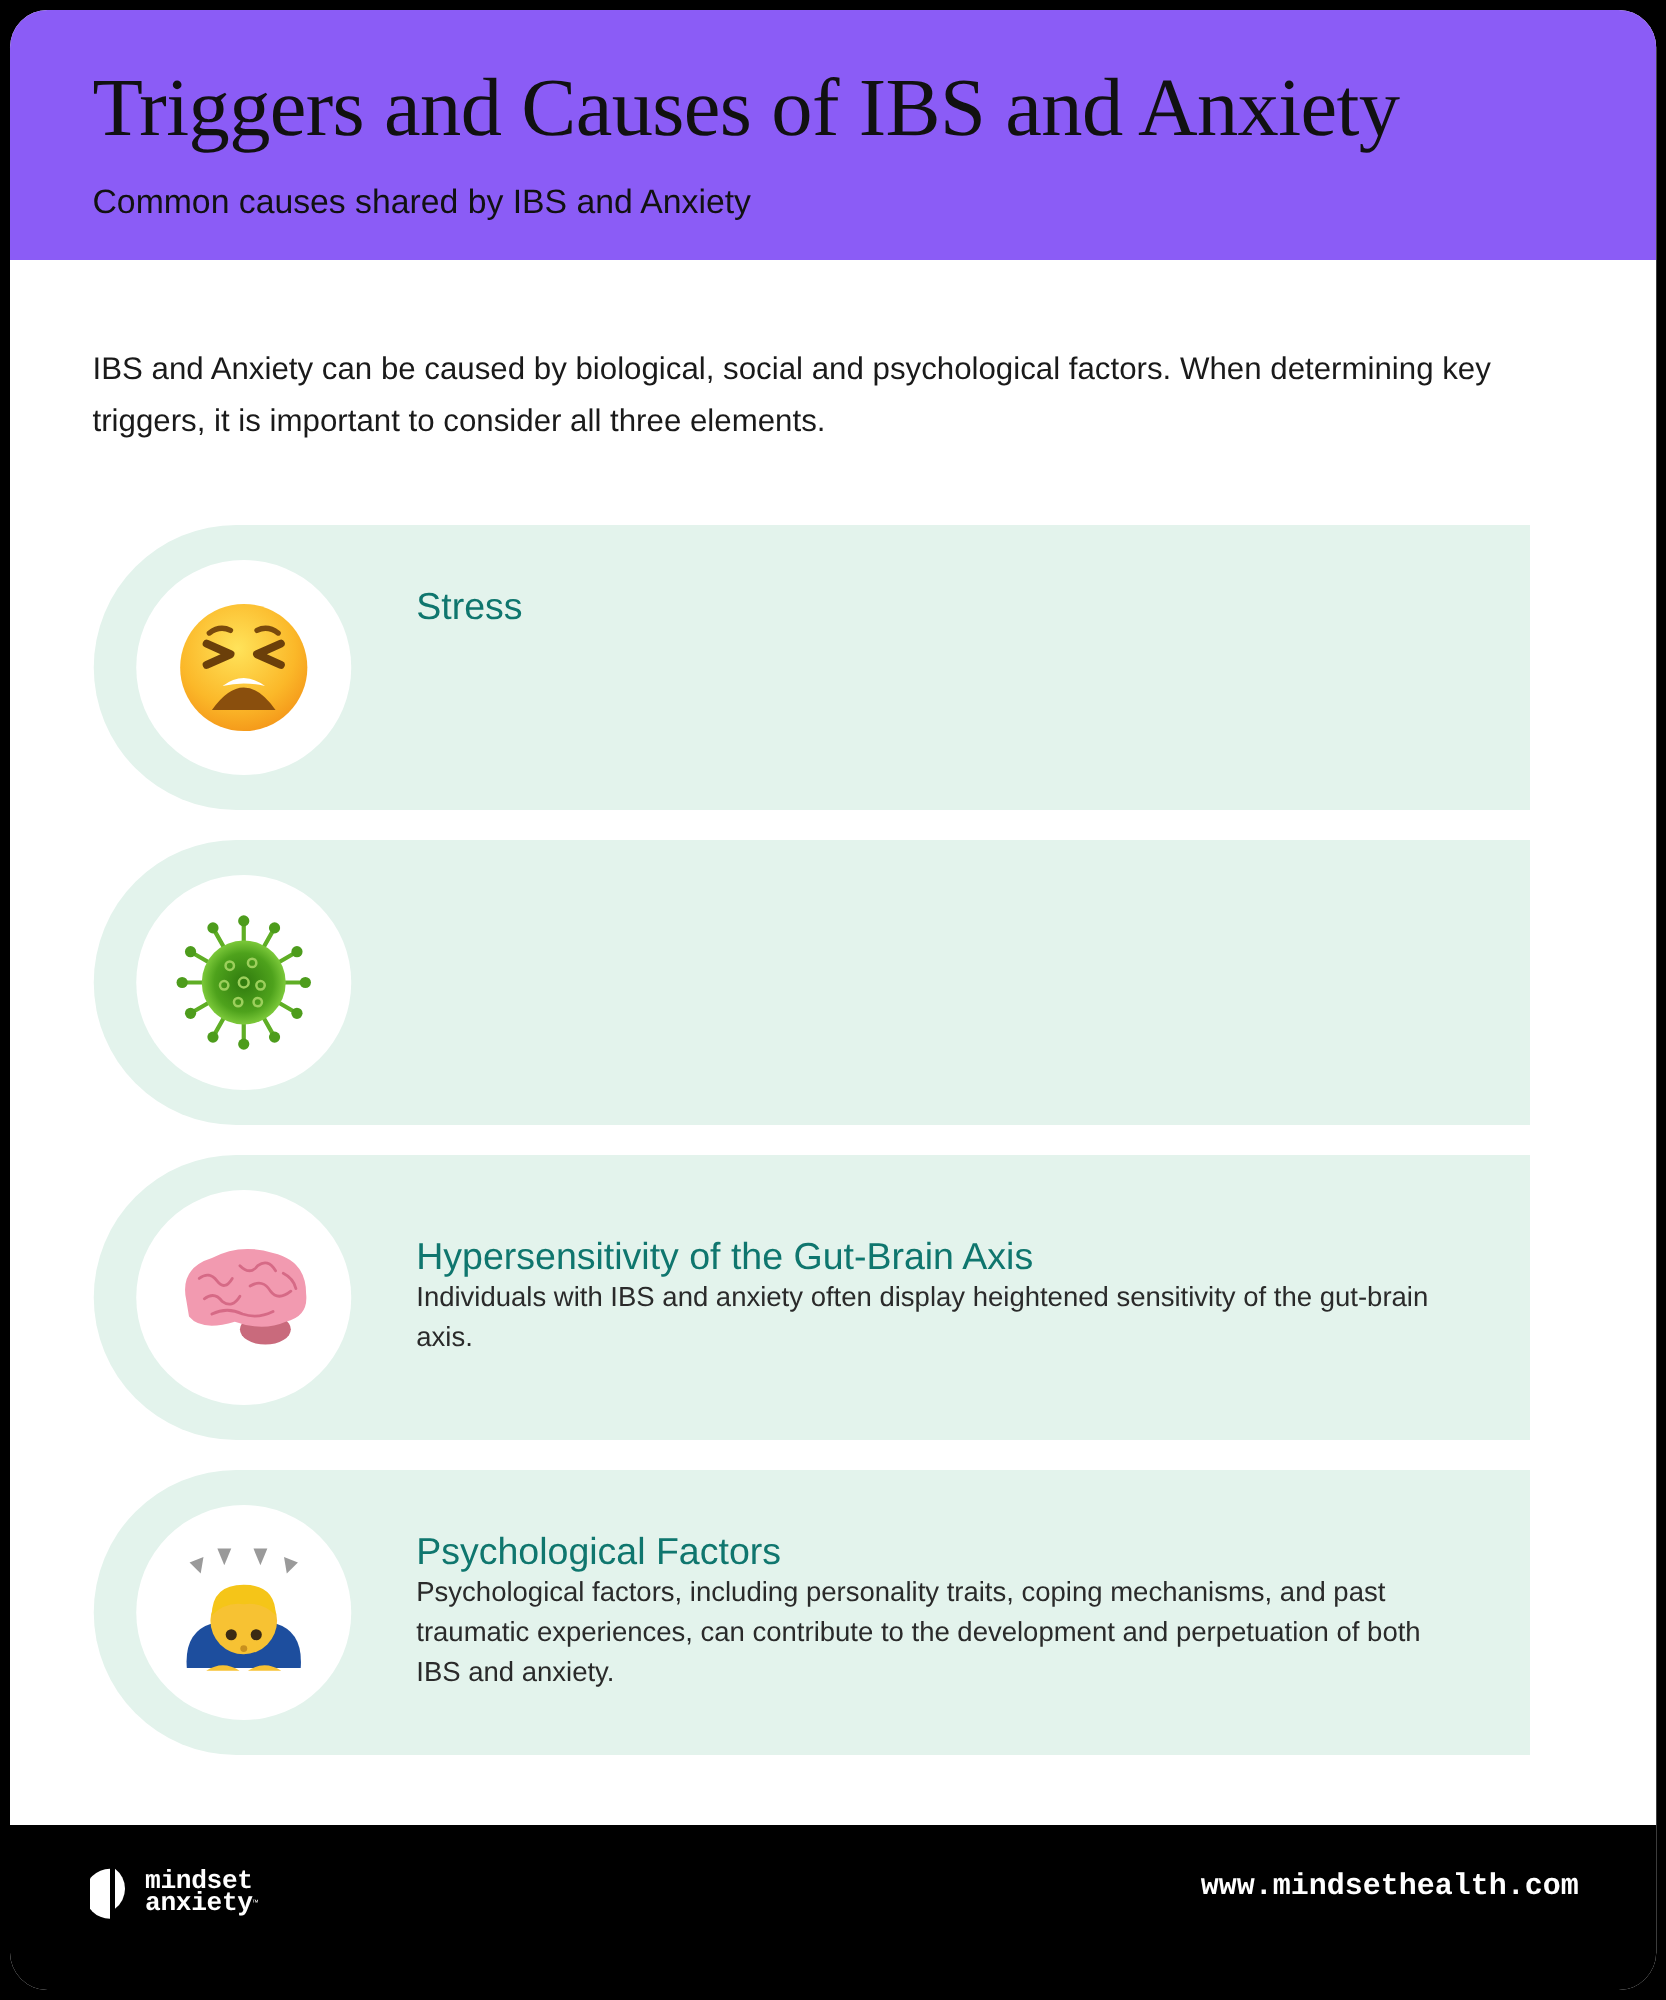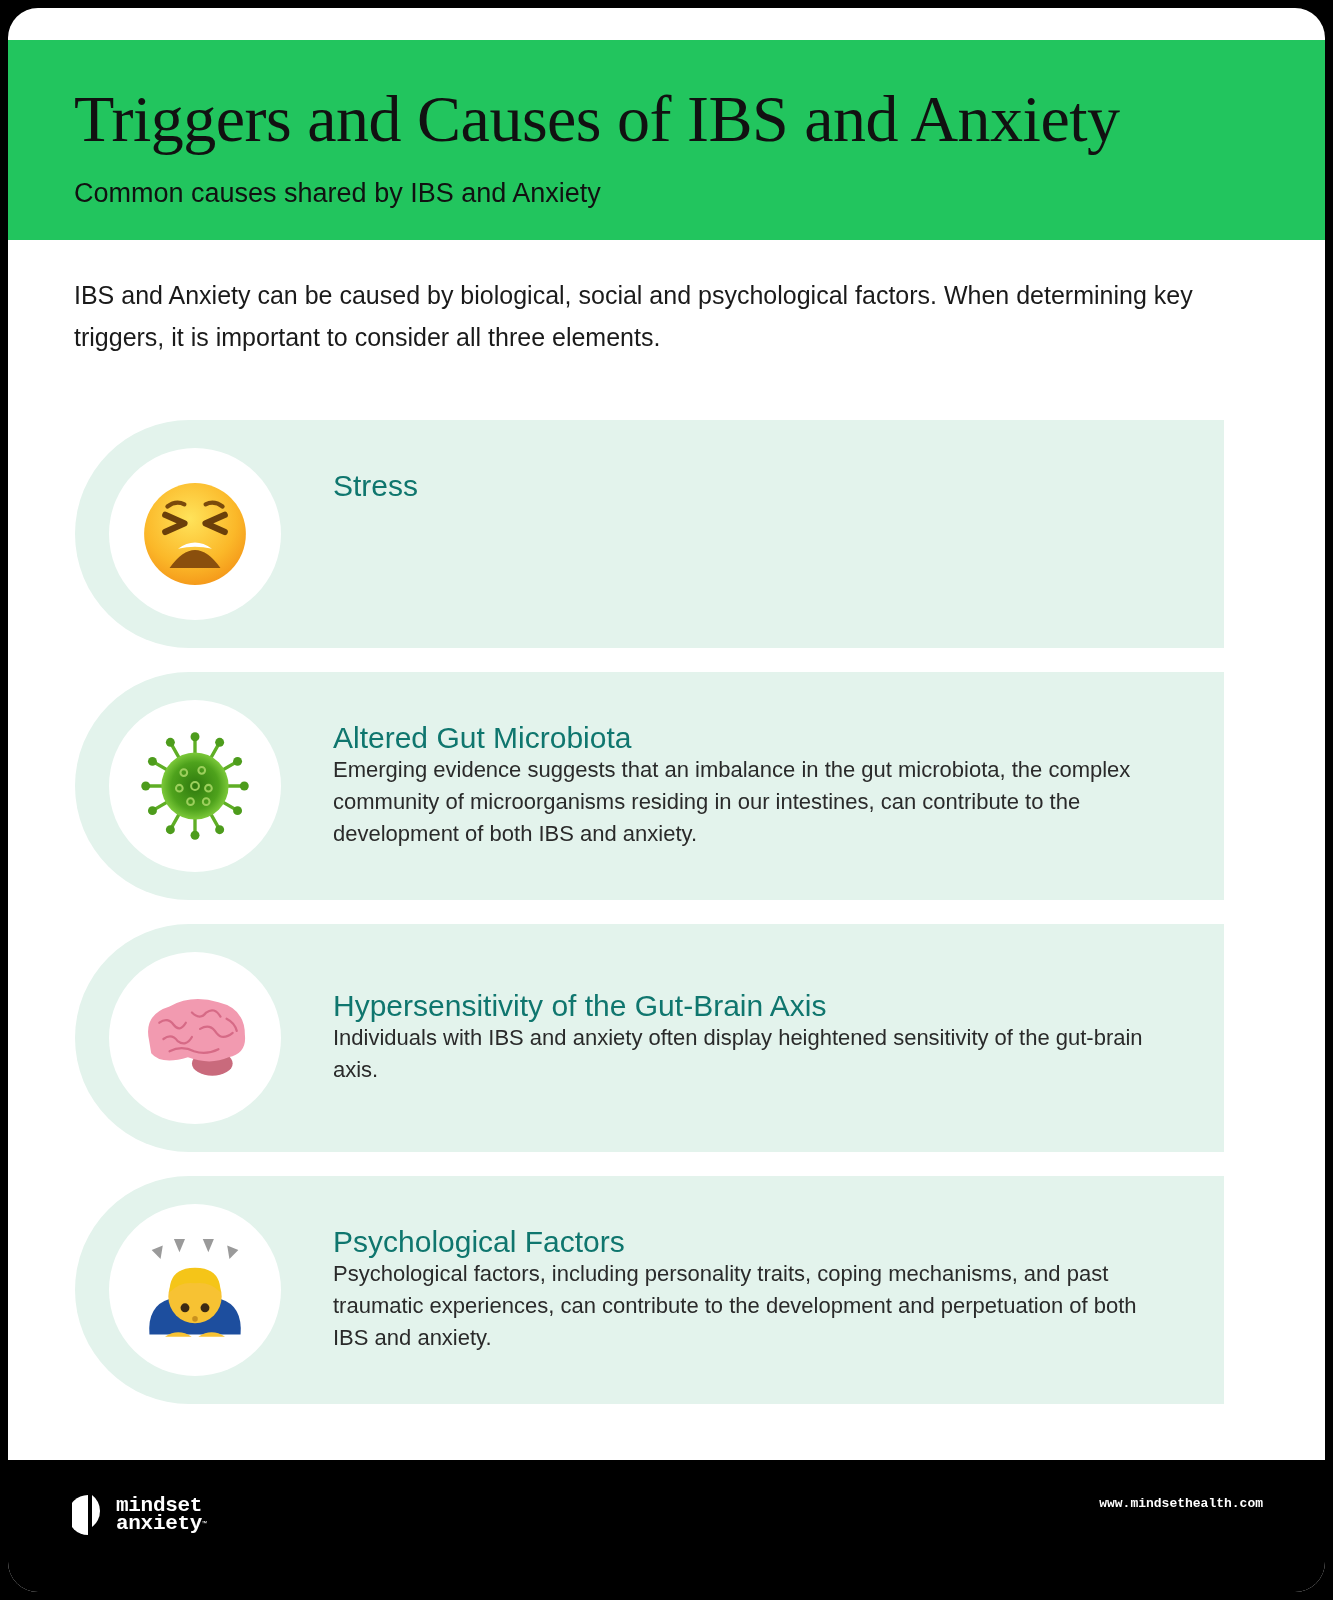--- a/index.html
+++ b/index.html
@@ -5,21 +5,21 @@
   html, body { margin:0; padding:0; }
   body {
     width:1333px; height:1600px; background:#000; position:relative; overflow:hidden;
     font-family:"Liberation Sans", sans-serif;
   }
   .frame {
     position:absolute; left:8px; top:8px; width:1317px; height:1584px;
     background:#fff; border-radius:30px; overflow:hidden;
   }
   .header {
-    position:absolute; left:0; top:0; width:100%; height:200px; background:#22c55e;margin-top:32px;
+    position:absolute; left:0; top:0; width:100%; height:200px; background:#8b5cf6;
   }
   .title {
     position:absolute; left:66px; top:44px; margin:0;
     font-family:"Liberation Serif", serif; font-weight:normal;
     font-size:66px; line-height:70px; color:#111; letter-spacing:-0.5px;
   }
   .subtitle {
     position:absolute; left:66px; top:136px; margin:0;
     font-size:27px; line-height:34px; color:#111;
   }
@@ -50,21 +50,21 @@
   }
   .logo {
     position:absolute; left:64px; top:34px; display:flex; align-items:center;
   }
   .logo-text {
     margin-left:8px; color:#fff; font-weight:bold; font-size:21px; line-height:18px;
     letter-spacing:-0.3px;
   }
   .tm { font-size:7px; vertical-align:top; font-weight:normal; }
   .url {
-    position:absolute; right:62px; top:36px; color:#fff; font-size:13px; font-weight:bold;
+    position:absolute; right:62px; top:36px; color:#fff; font-size:24px; font-weight:bold;
   }
 </style>
 </head>
 <body>
 
 <div class="frame">
 
   <div class="header">
     <h1 class="title">Triggers and Causes of IBS and Anxiety</h1>
     <p class="subtitle">Common causes shared by IBS and Anxiety</p>
@@ -139,24 +139,20 @@
           <circle cx="40" cy="38" r="3"></circle>
             <circle cx="56" cy="36" r="3"></circle>
             <circle cx="50" cy="50" r="3.5"></circle>
           <circle cx="36" cy="52" r="3"></circle>
             <circle cx="62" cy="52" r="3"></circle>
             <circle cx="46" cy="64" r="3"></circle>
           <circle cx="60" cy="64" r="3"></circle>
         </g>
       </svg>
     </div>
-    <div class="card-text" style="top:50px;">
-      <h3 class="card-title">Altered Gut Microbiota</h3>
-      <p class="card-body">Emerging evidence suggests that an imbalance in the gut microbiota, the complex community of microorganisms residing in our intestines, can contribute to the development of both IBS and anxiety.</p>
-    </div>
   </div>
 
   <div class="card" style="top:1168px;">
     <div class="icon-circle">
       <svg width="100" height="112" viewBox="0 0 90 100">
         <g fill="#9a9a9a">
           <polygon points="6,14 16,10 14,22"></polygon>
           <polygon points="26,4 36,4 31,16"></polygon>
           <polygon points="52,4 62,4 57,16"></polygon>
           <polygon points="74,10 84,14 76,22"></polygon>

